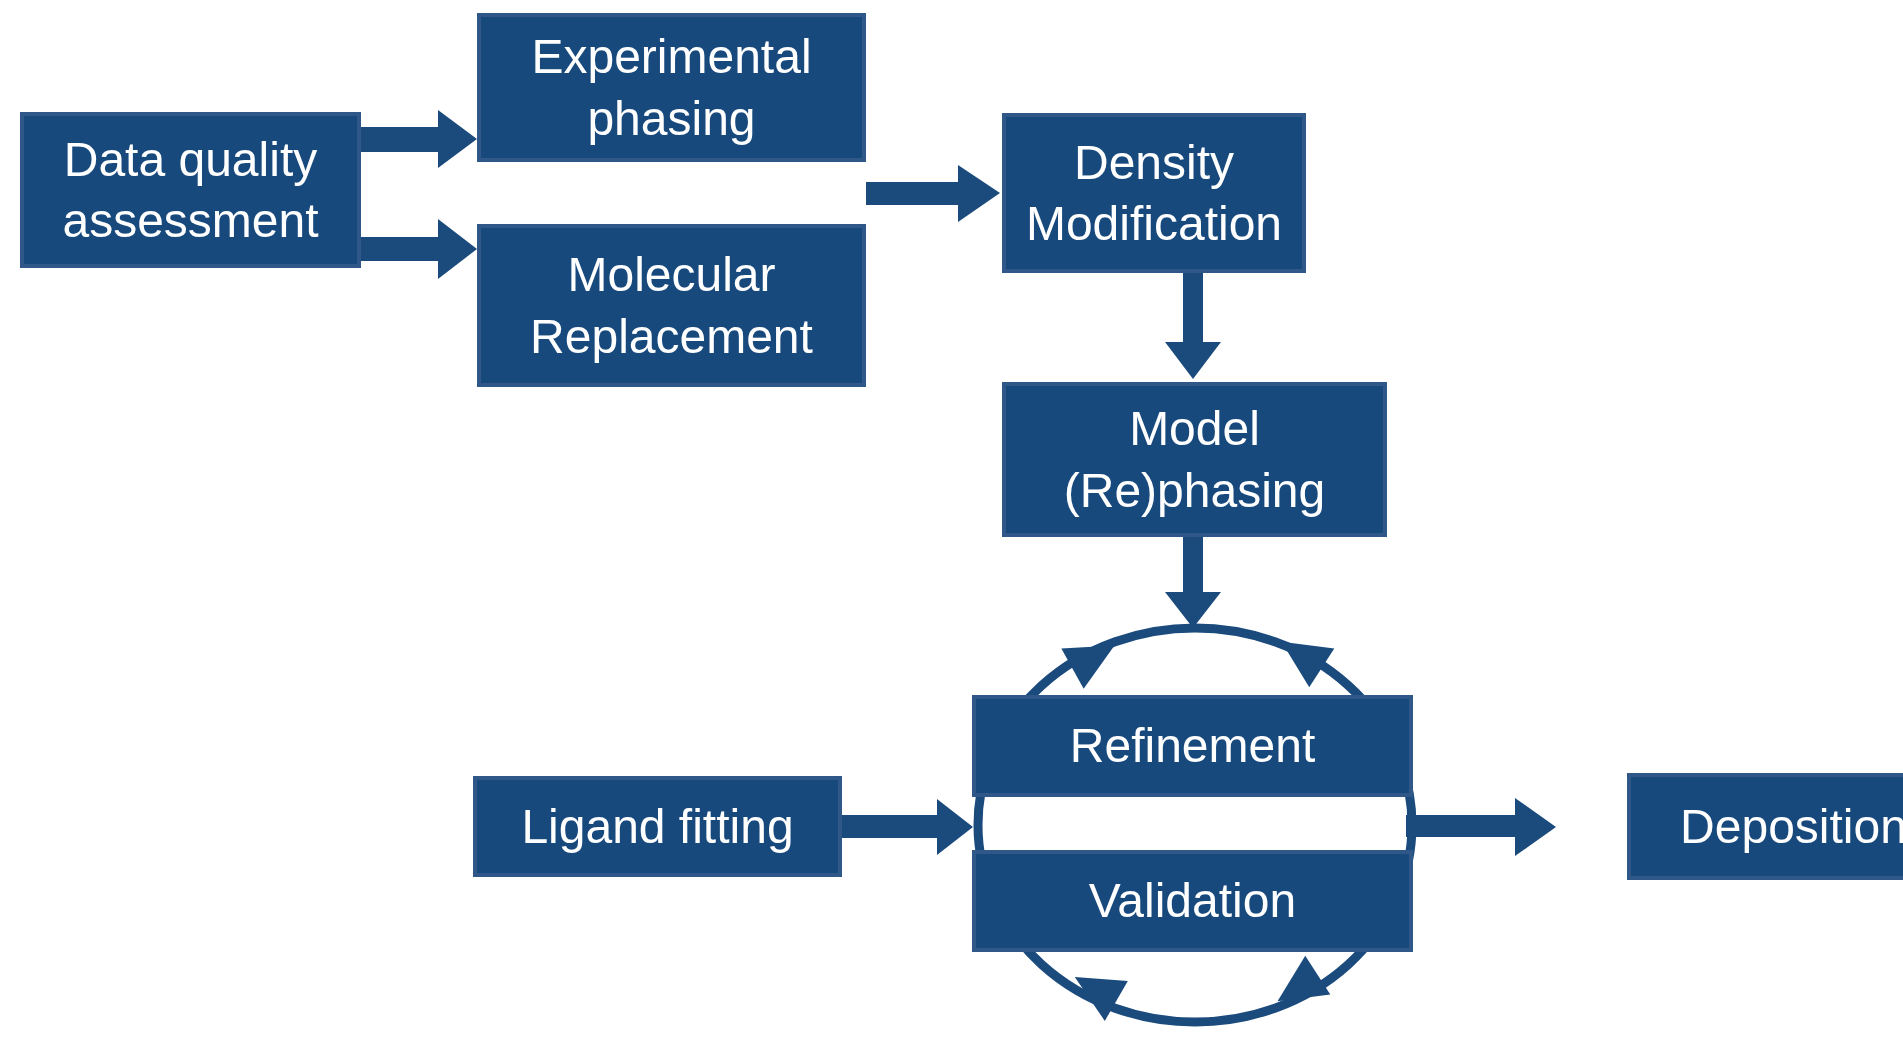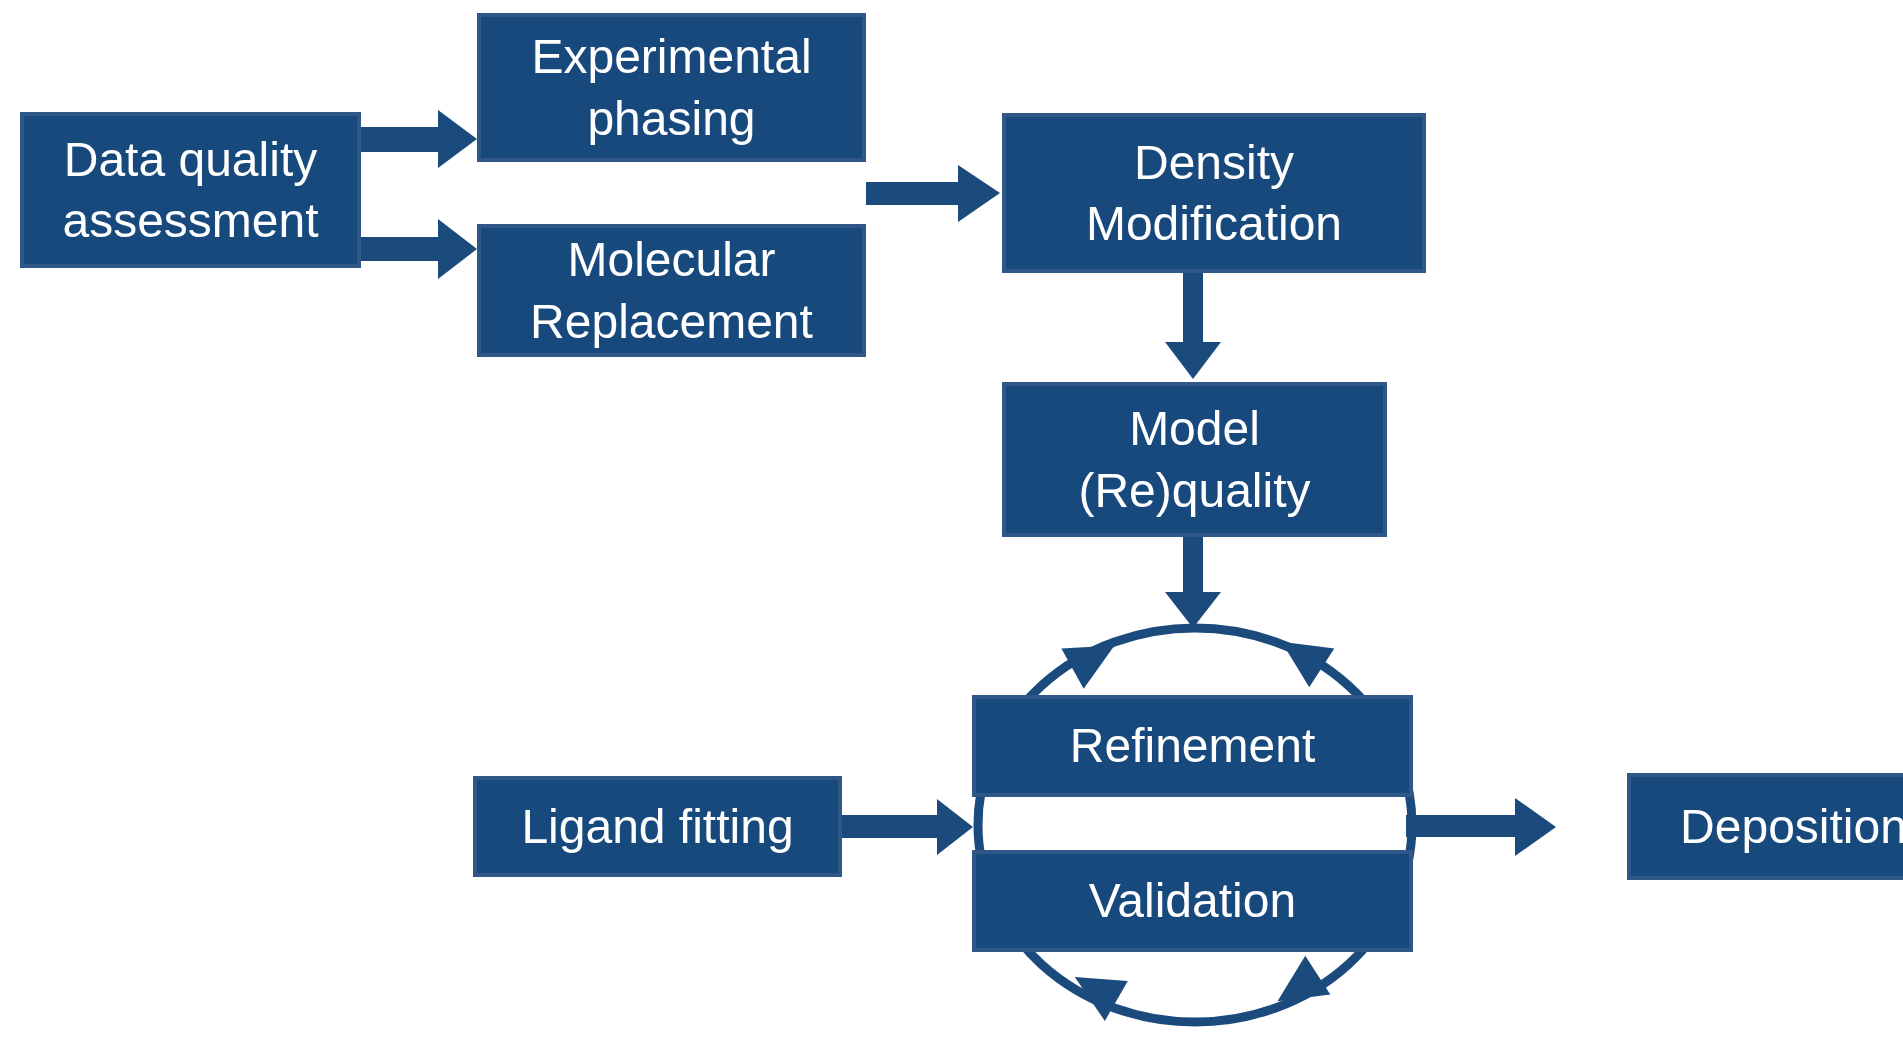--- a/index.html
+++ b/index.html
@@ -38,22 +38,22 @@
   }
   .box .label {
     color: var(--text);
     font-size: 48px;
     line-height: 1.28;
     white-space: pre-line;
   }
   
   #box-data-quality        { left: 20px;   top: 112px; width: 341px; height: 156px; }
   #box-experimental-phasing{ left: 477px;  top: 13px;  width: 389px; height: 149px; }
-  #box-molecular-replacement{ left: 477px; top: 224px; width: 389px; height: 133px; }
-  #box-density-modification{ left: 1002px; top: 113px; width: 424px; height: 160px; }
+  #box-molecular-replacement{ left: 477px; top: 224px; width: 389px; height: 163px; }
+  #box-density-modification{ left: 1002px; top: 113px; width: 304px; height: 160px; }
   #box-model-rebuilding    { left: 1002px; top: 382px; width: 385px; height: 155px; }
   #box-refinement          { left: 972px;  top: 695px; width: 441px; height: 102px; }
   #box-validation          { left: 972px;  top: 850px; width: 441px; height: 102px; }
   #box-ligand-fitting      { left: 473px;  top: 776px; width: 369px; height: 101px; }
   #box-deposition          { left: 1627px; top: 773px; width: 333px; height: 107px; }
 </style>
 </head>
 <body>
 
 <div id="canvas">
@@ -97,21 +97,21 @@
 Replacement</span>
   </div>
 
   <div class="box" id="box-density-modification">
     <span class="label">Density
 Modification</span>
   </div>
 
   <div class="box" id="box-model-rebuilding">
     <span class="label">Model
-(Re)quality</span>
+(Re)phasing</span>
   </div>
 
   <div class="box" id="box-validation">
     <span class="label">Validation</span>
   </div>
 
   <div class="box" id="box-refinement">
     <span class="label">Refinement</span>
   </div>
 

